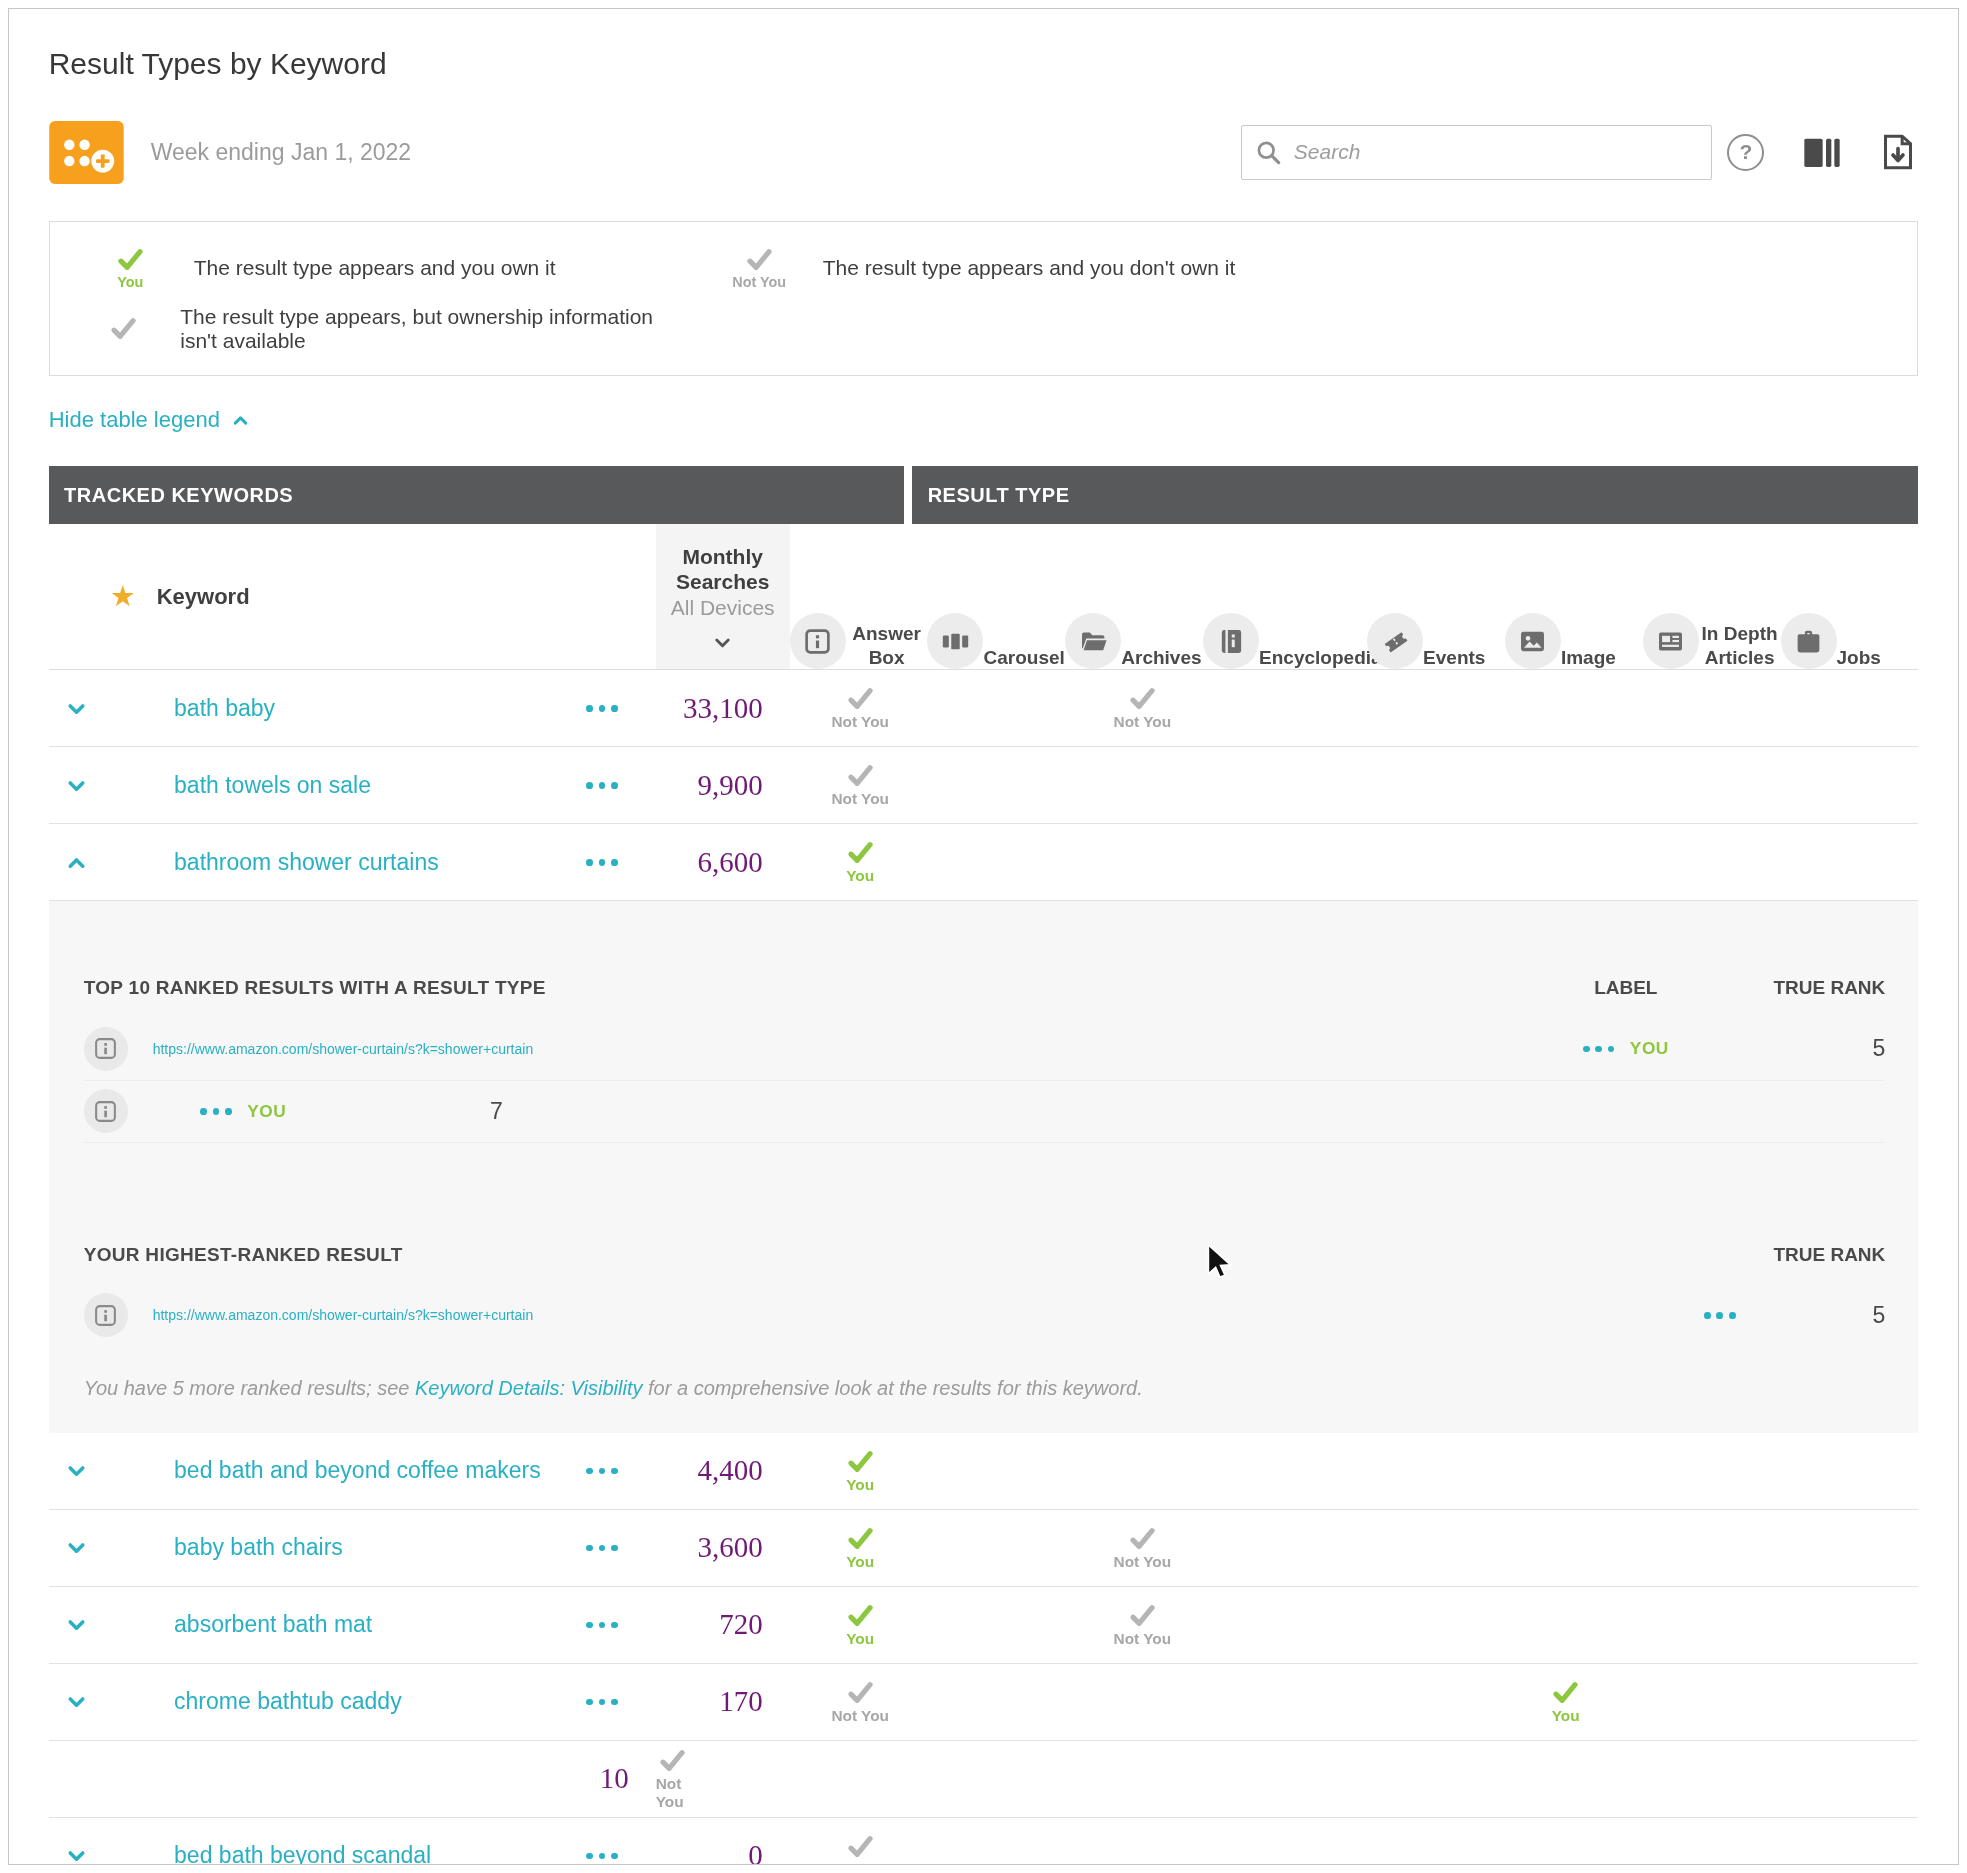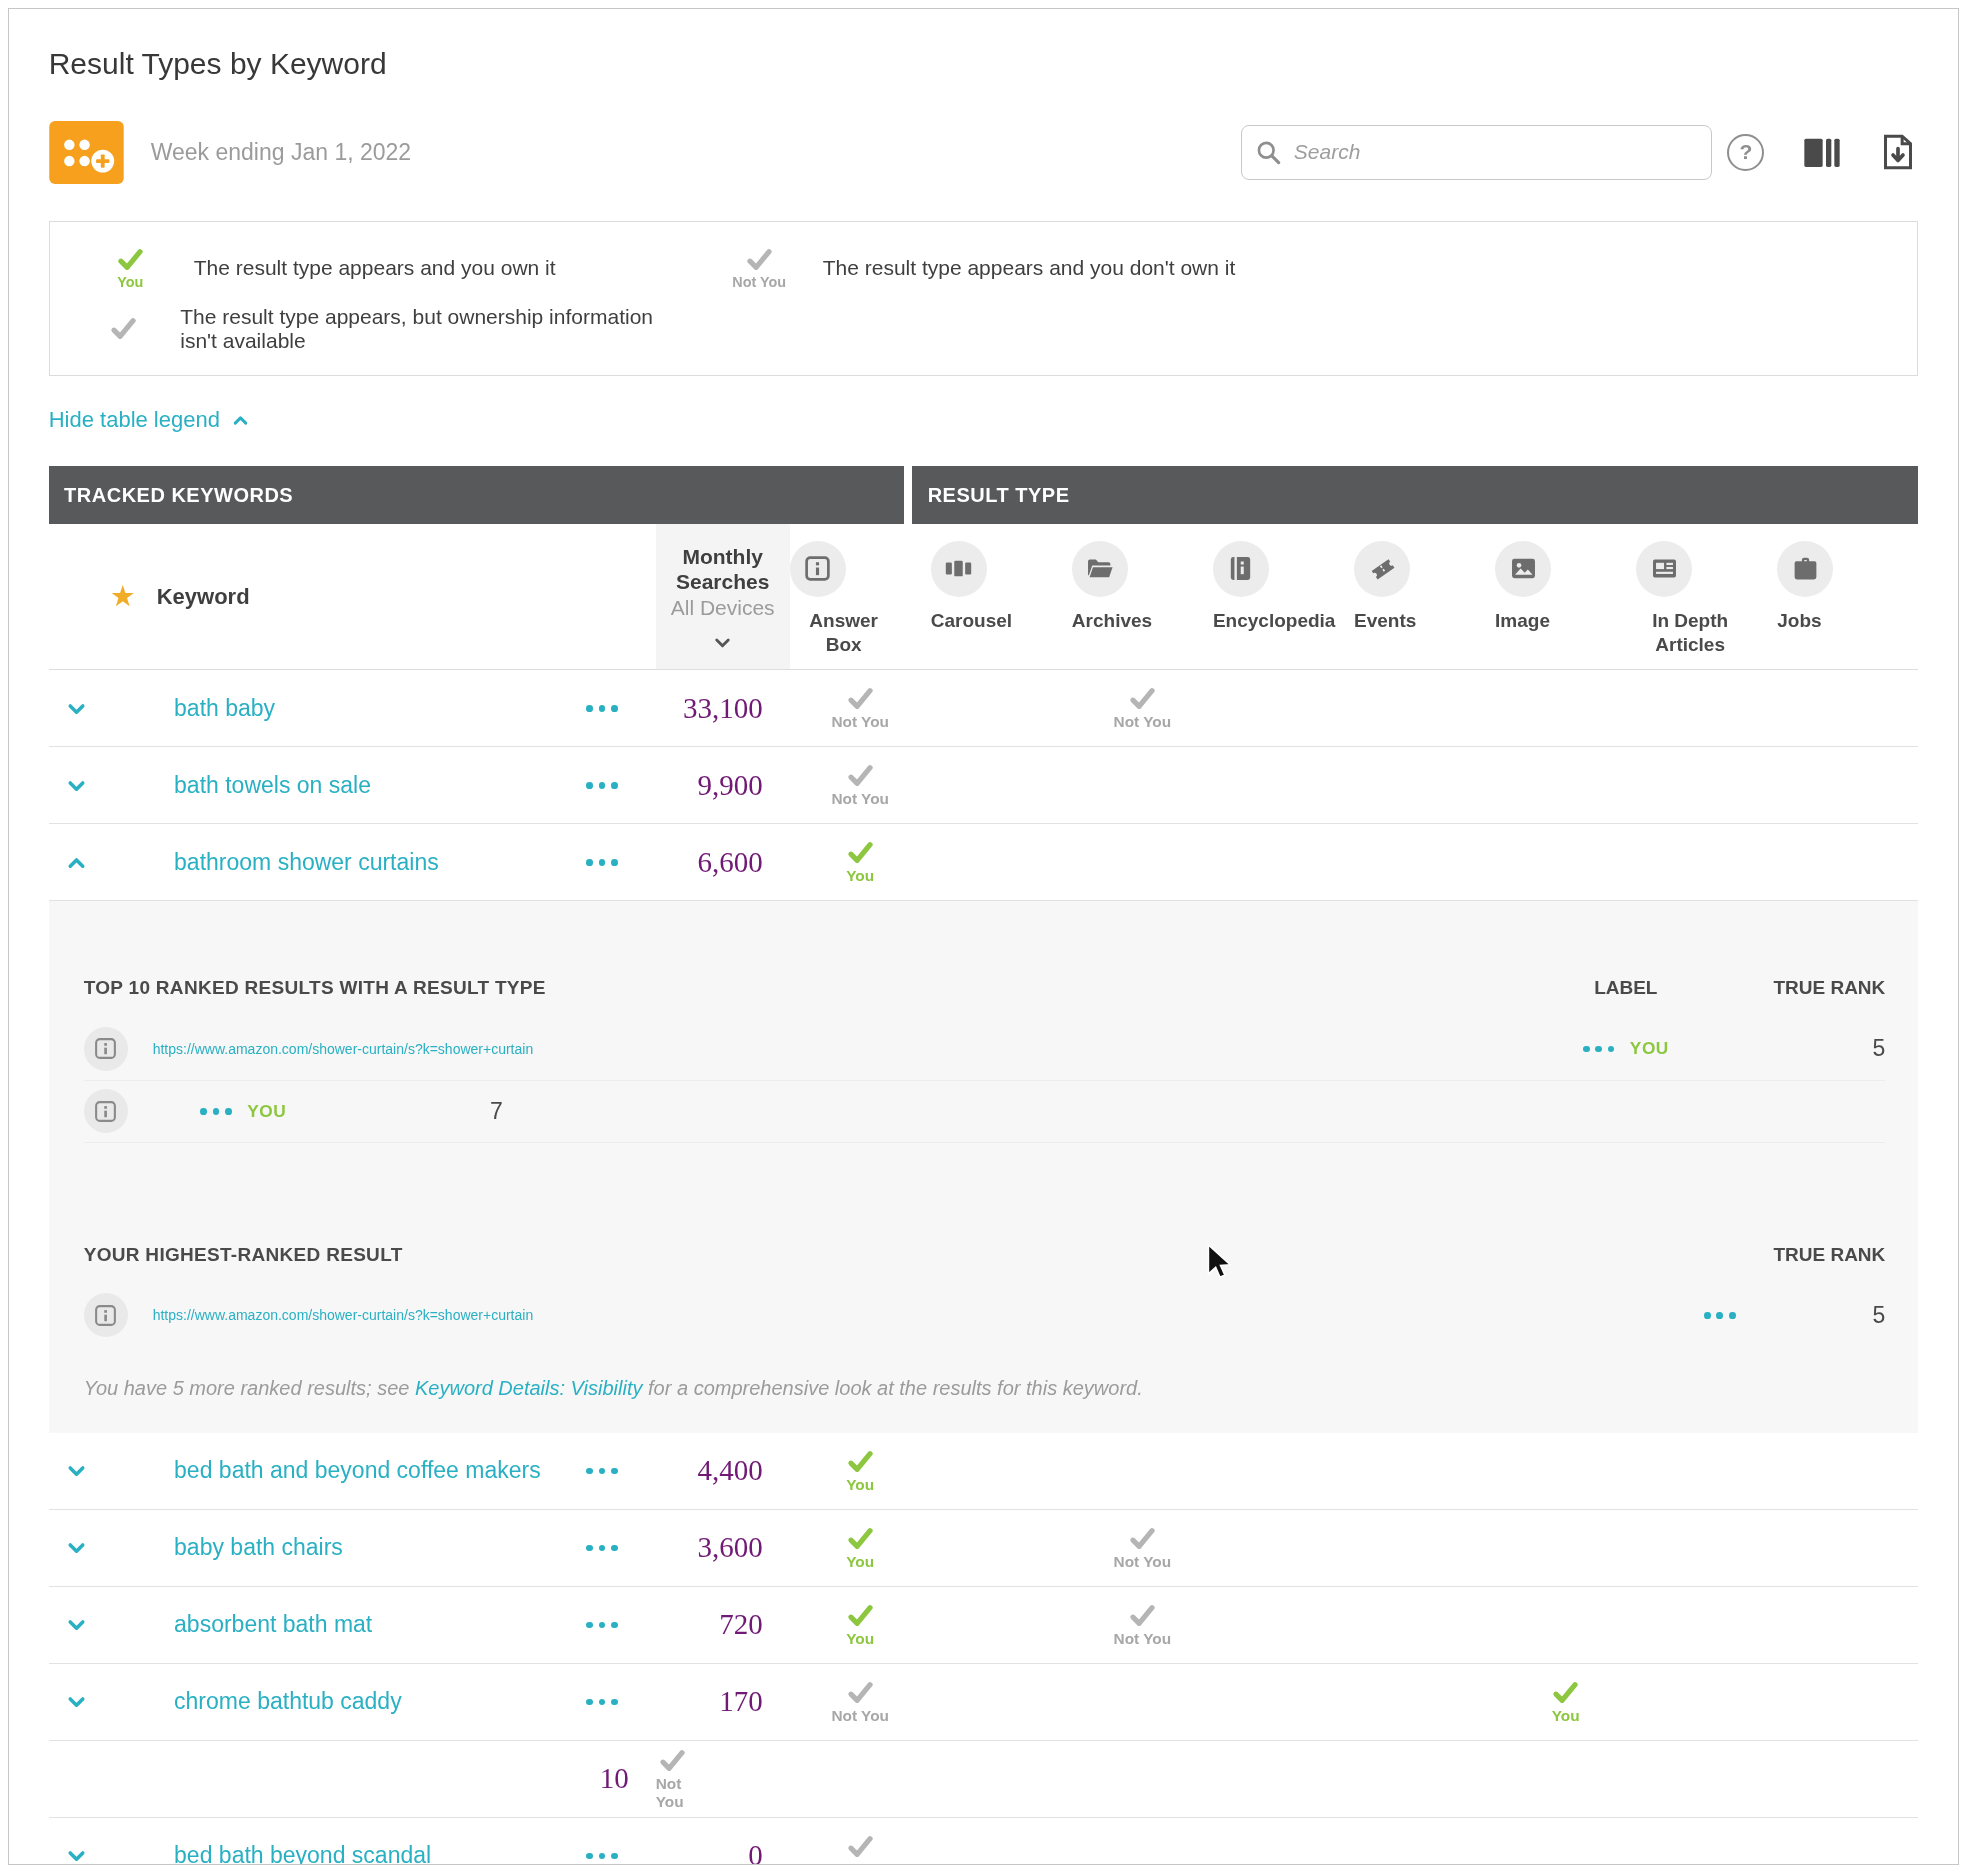--- a/index.html
+++ b/index.html
@@ -15,21 +15,21 @@
   }
   .content { padding:0 40px; }
 
   
   .page-title { margin-top:38px; font-size:30px; font-weight:500; color:#383838; }
   .topbar { display:flex; align-items:center; margin-top:40px; }
   .app-icon { width:75px; height:63px; flex:0 0 auto; }
   .date-label { margin-left:27px; font-size:23px; color:#9b9b9b; }
   .spacer { flex:1; }
   .searchbox {
-    width:471px; height:55px; border:1px solid #c9c9c9; border-radius:8px;
+    width:471px; height:55px; border:1px solid #c9c9c9; border-radius:2px;
     display:flex; align-items:center; padding:0 13.4px; background:#fff;
   }
   .searchbox svg { width:27px; height:27px; color:#8f8f8f; flex:0 0 auto; }
   .searchbox input {
     border:none; outline:none; flex:1; margin-left:11.5px;
     font-size:21px; font-family:"Liberation Sans", sans-serif; color:#555;
   }
   .searchbox input::placeholder { font-style:italic; color:#9e9e9e; }
   .help-icon {
     margin-left:15.4px; width:37px; height:37px; border-radius:50%;
@@ -82,21 +82,21 @@
   .search-head {
     background:#f4f4f4; display:flex; flex-direction:column; align-items:center;
     justify-content:center; text-align:center; padding-top:5.8px;
   }
   .search-head .sh1 { font-weight:bold; font-size:21px; color:#3f3f3f; width:108px; line-height:1.15; }
   .search-head .sh2 { font-size:21px; color:#9b9b9b; margin-top:1.9px; }
   .sort-chev { margin-top:11.5px; color:#555; cursor:pointer; display:inline-flex; }
   .sort-chev svg { width:27px; height:23px; }
 
   .rt-heads { display:grid; grid-template-columns:repeat(8,1fr); }
-  .rt-head { display:flex; flex-direction:column; align-items:flex-start; padding-top:16.3px; }
+  .rt-head { display:flex; flex-direction:row; align-items:flex-end; padding-top:16.3px; }
   .rt-circle {
     width:56px; height:56px; border-radius:50%; background:#ececec; color:#6d6d6d;
     display:flex; align-items:center; justify-content:center; flex:0 0 auto;
   }
   .rt-circle svg { width:29px; height:29px; }
   .rt-label {
     margin-top:12.5px; font-size:19px; font-weight:bold; color:#4a4a4a;
     text-align:center; max-width:108px; line-height:1.25;
   }
 

